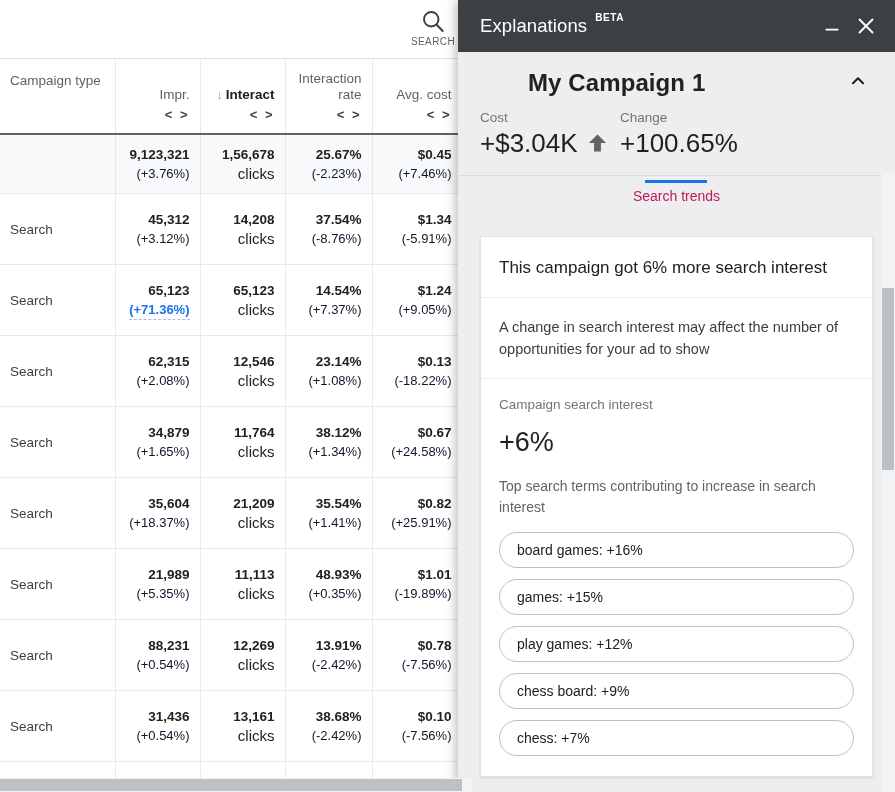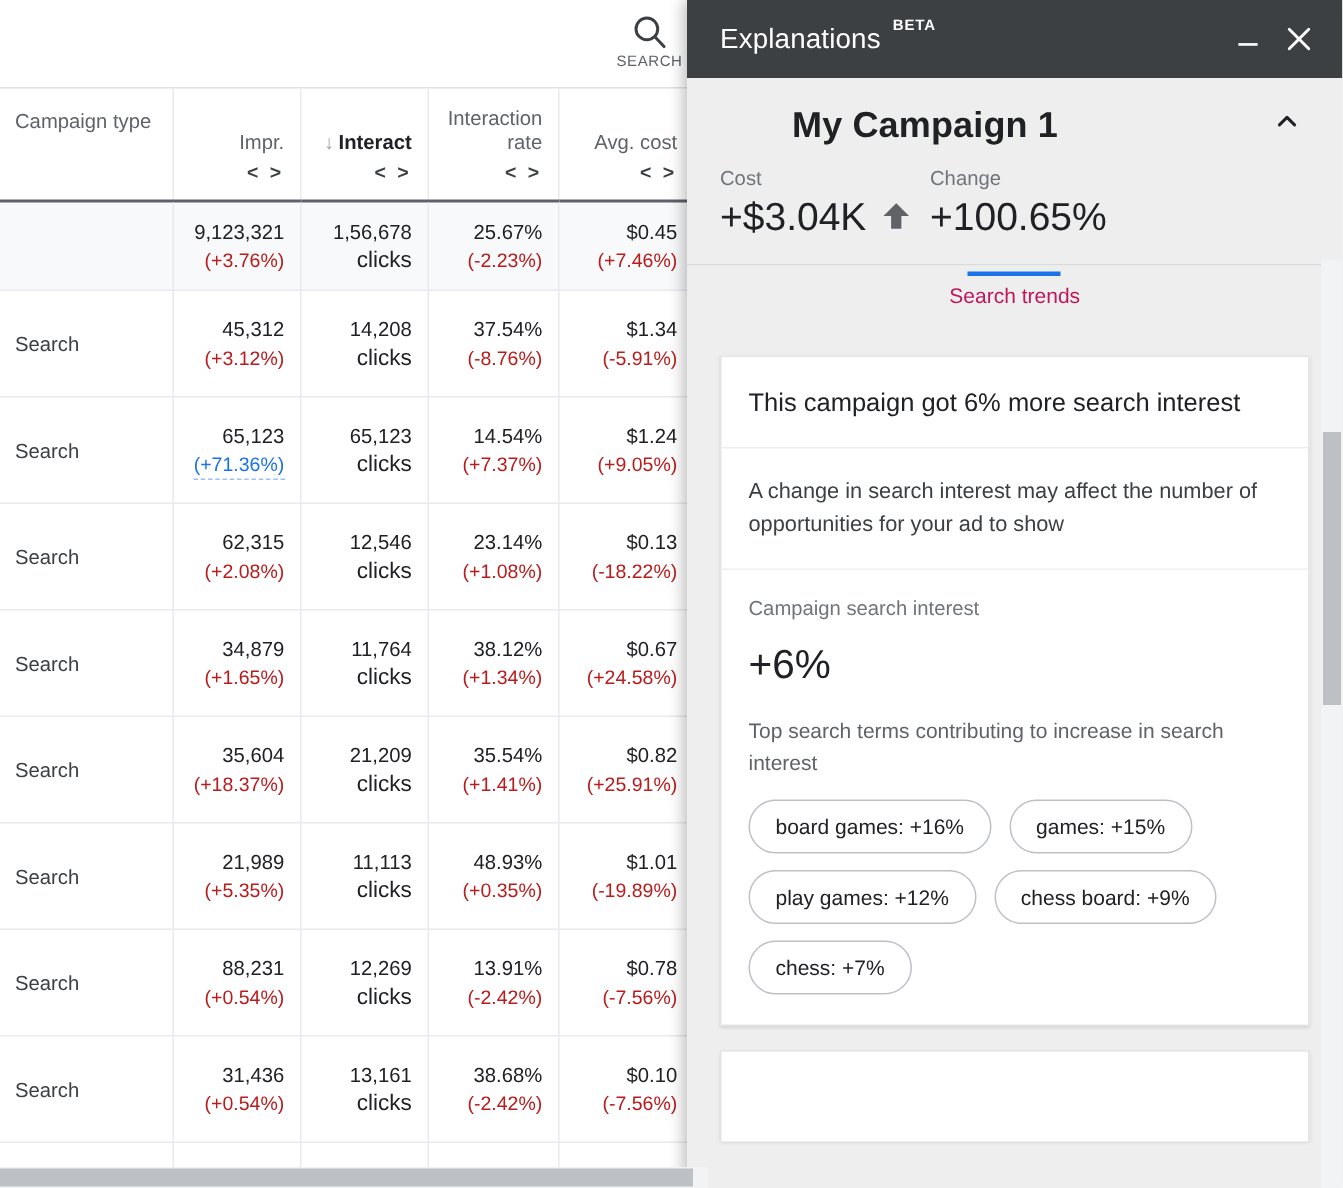--- a/index.html
+++ b/index.html
@@ -113,22 +113,22 @@
     border-bottom: 1px solid #e8eaed;
     padding: 10px;
     height: 71px;
     box-sizing: border-box;
     vertical-align: middle;
     line-height: 19px;
   }
   tbody td.left { text-align: left; color: #3c4043; font-size: 13.5px; }
   tbody td.num  { text-align: right; }
   tbody tr.summary td { background: #f8f9fa; height: 46px; }
-  .val { display: block; color: #202124; font-size: 13.5px; }
-  .delta { display: block; color: #b91c1c; font-size: 13px; }
+  .val { display: block; color: #202124; font-size: 13.5px; font-weight: bold; }
+  .delta { display: block; color: #0f172a; font-size: 13px; }
   .delta.hl {
     color: #1a73e8;
     border-bottom: 1px dashed #9fc0f0;
     display: inline-block;
     cursor: pointer;
   }
   .unit { display: block; color: #202124; font-size: 15px; }
 
   
   #h-scrollbar {
@@ -323,20 +323,21 @@
   .terms-label {
     font-size: 14px;
     color: #5f6368;
     line-height: 21px;
     margin-bottom: 14px;
   }
   .chips {
     display: flex;
     flex-wrap: wrap;
     gap: 11px 12px;
+    flex-direction: column;
   }
   .chip {
     border: 1px solid #bdc1c6;
     border-radius: 18px;
     padding: 9px 17px;
     font-size: 14px;
     color: #202124;
     background: #fff;
     white-space: nowrap;
     cursor: pointer;

